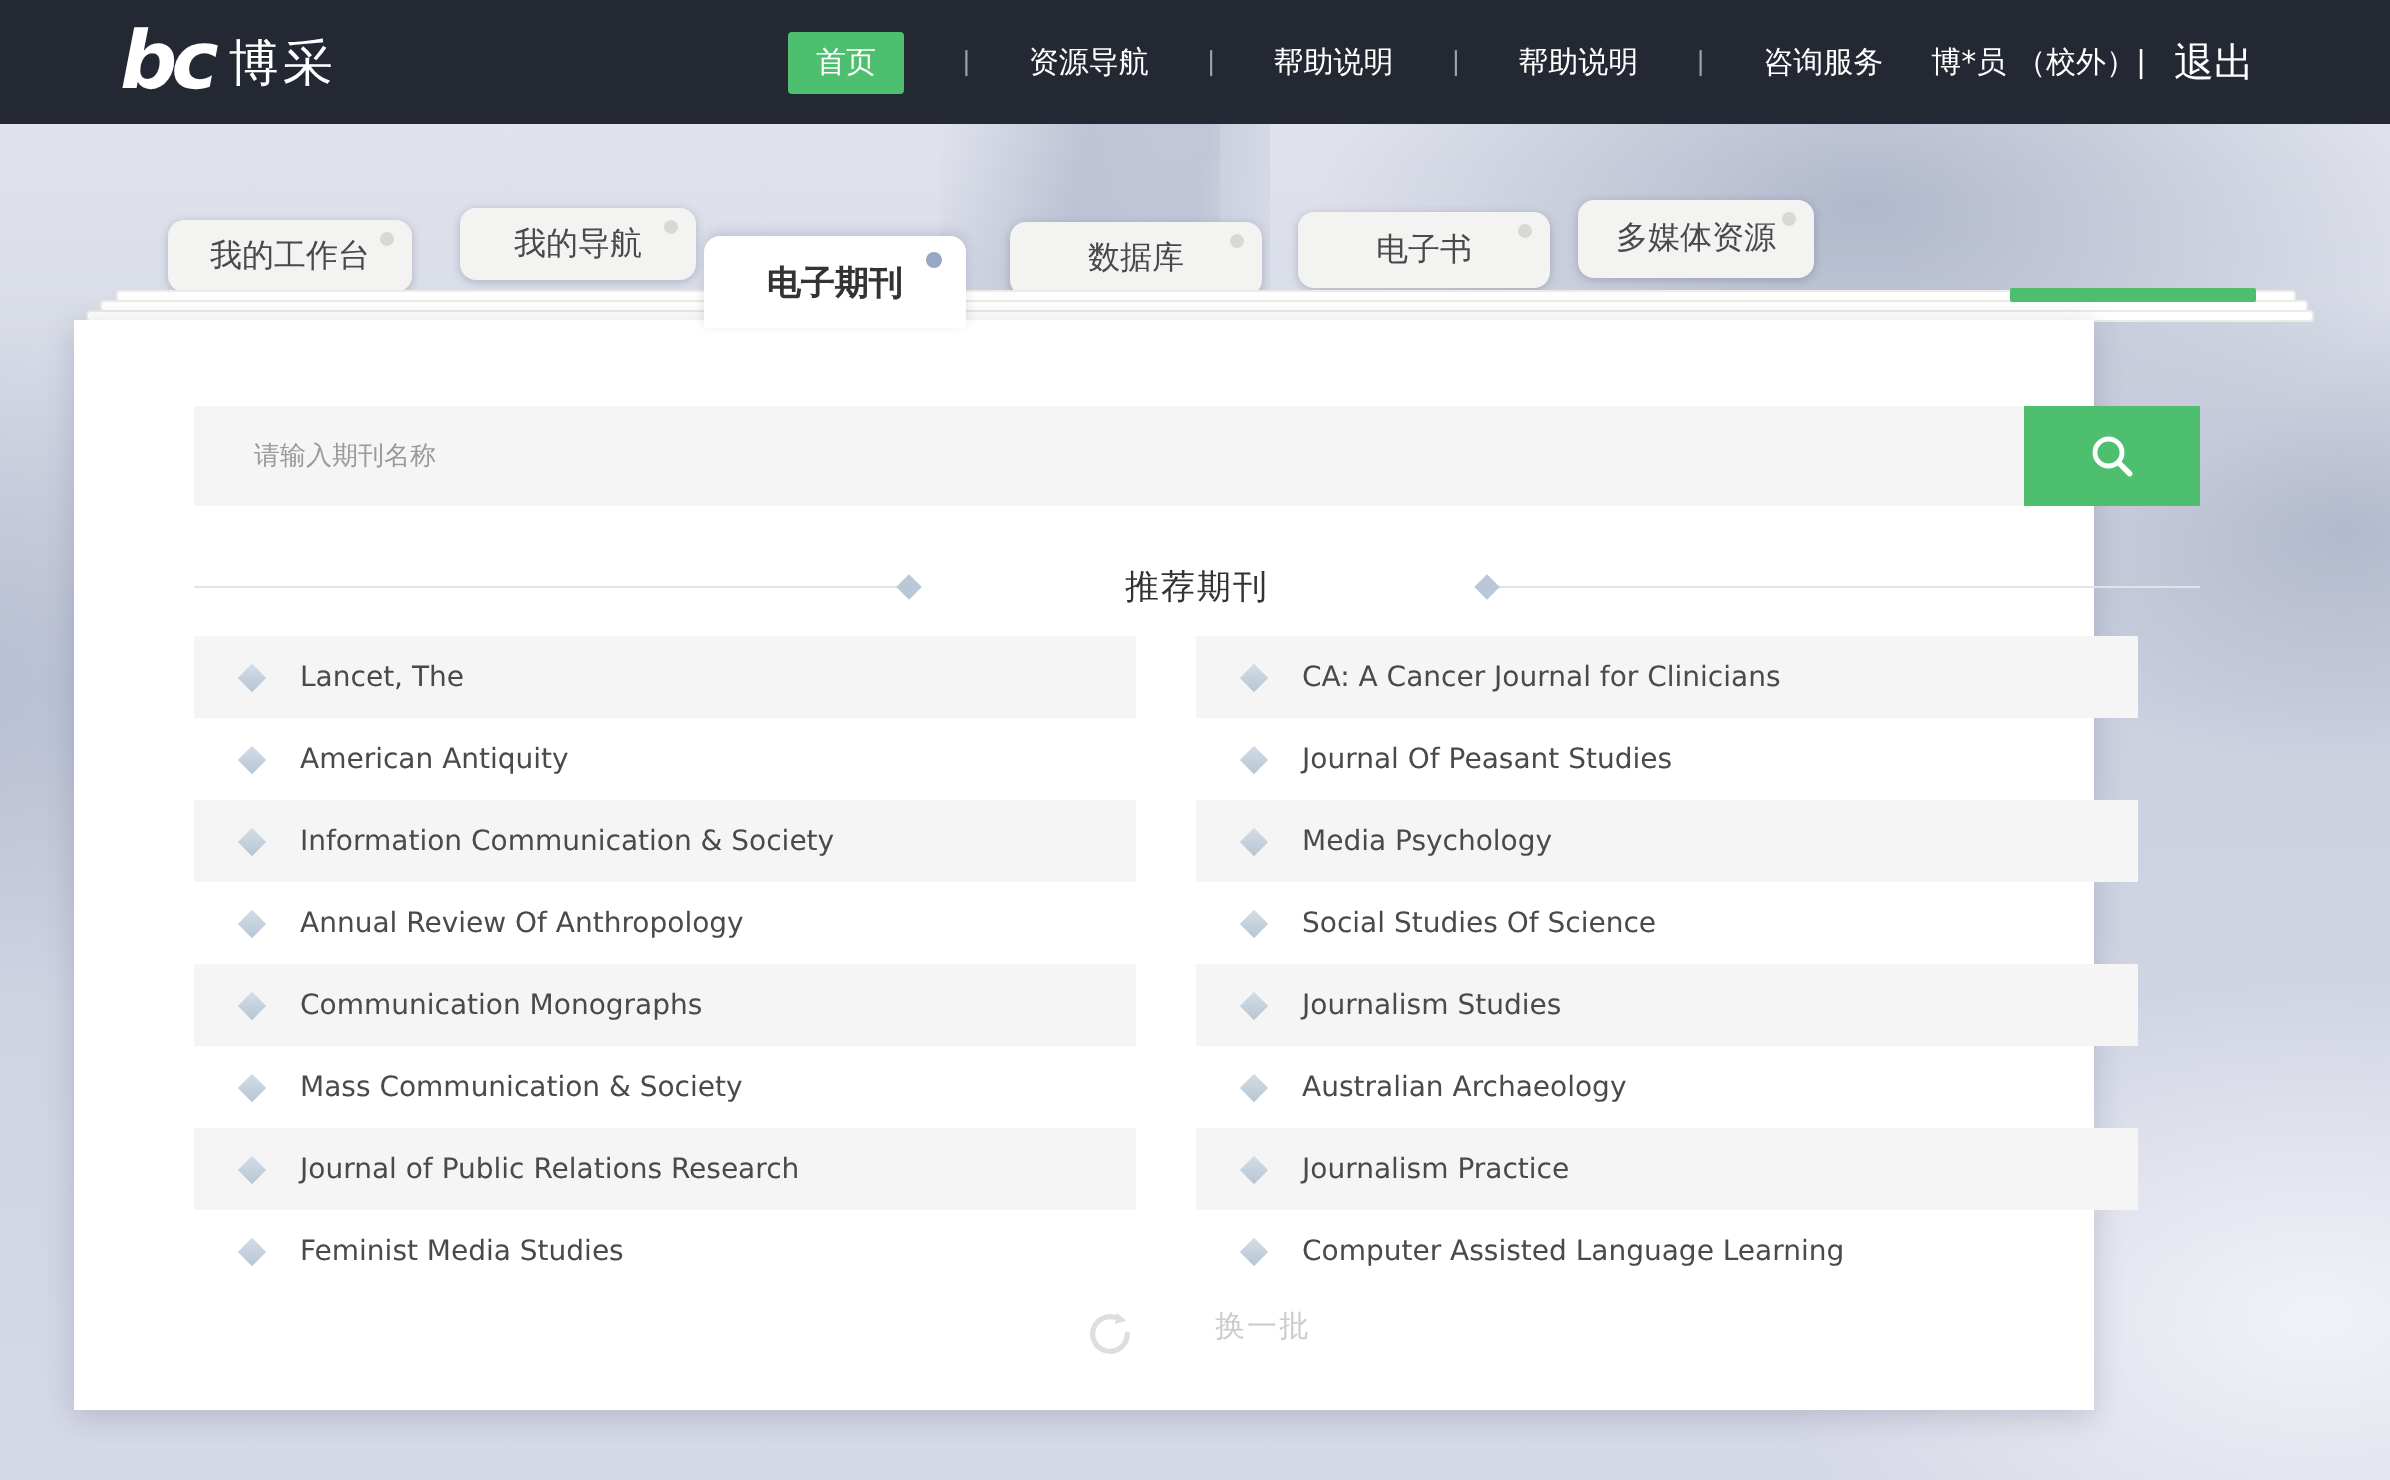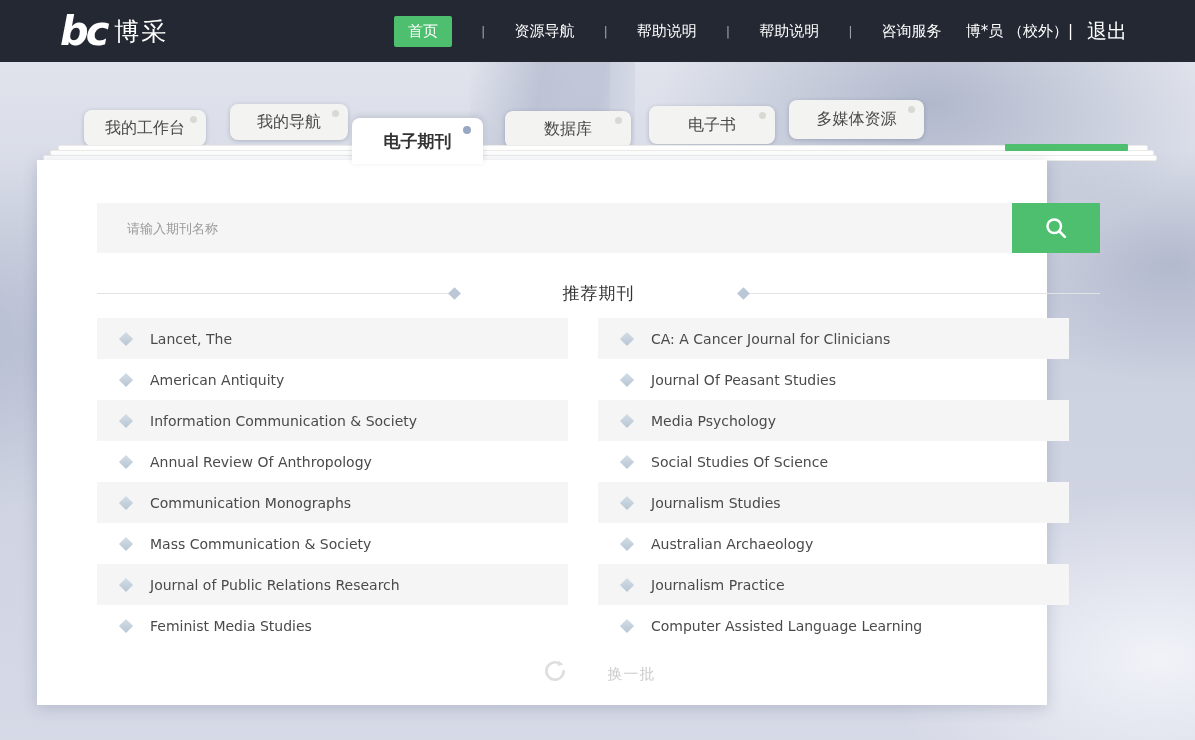--- a/index.html
+++ b/index.html
@@ -113,21 +113,21 @@
   .jrow.odd { background:#f5f5f5; }
   .j-diamond {
     width:10px; height:10px; transform:rotate(45deg); flex:none;
     background:linear-gradient(135deg,#d3dde6 0%,#b7c6d4 100%);
     margin-right:19px;
   }
   .j-label { font-size:14px; color:#4a4a4a; white-space:nowrap; }
 
   .refresh-row {
     position:absolute; left:0; top:494px; width:1123px; height:30px;
-    display:flex; align-items:flex-end; justify-content:center; gap:40px; cursor:pointer;
+    display:flex; align-items:flex-start; justify-content:center; gap:40px; cursor:pointer;
   }
   .refresh-label { font-size:15px; color:#cccccc; letter-spacing:1px; }
 </style>
 </head>
 <body>
 
 <div class="bg"></div>
 
 <div class="header">
   <div class="logo">
@@ -164,21 +164,21 @@
   <span class="dot"></span>
 </div>
 <div class="tab" style="left:505px; top:111px; width:126px; height:37px;">
   <span>数据库</span>
   <span class="dot"></span>
 </div>
 <div class="tab" style="left:649px; top:106px; width:126px; height:38px;">
   <span>电子书</span>
   <span class="dot"></span>
 </div>
-<div class="tab" style="left:789px; top:100px; width:135px; height:39px;">
+<div class="tab" style="left:789px; top:100px; width:118px; height:39px;">
   <span>多媒体资源</span>
   <span class="dot"></span>
 </div>
 
 <div class="strip strip3"></div>
 <div class="strip strip2"></div>
 <div class="strip strip1"></div>
 <div class="accent-bar"></div>
 
 <div class="card">

